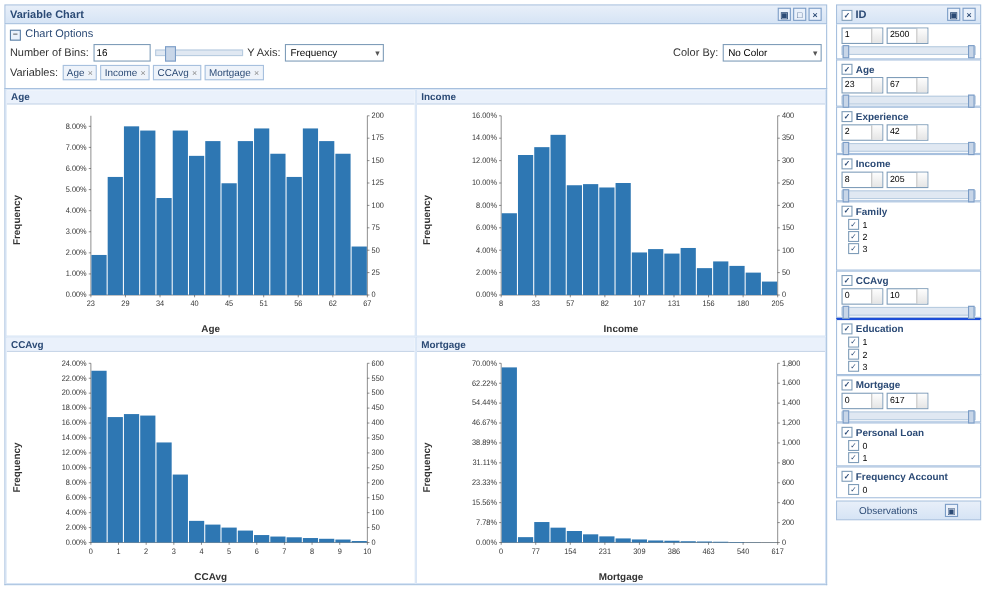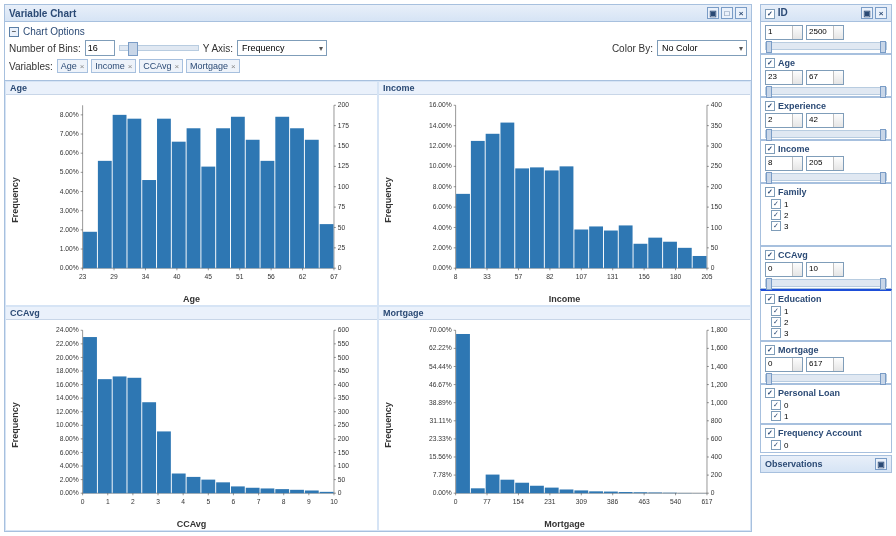--- a/index.html
+++ b/index.html
@@ -6,21 +6,21 @@
 body{width:896px;height:536px;background:#fff;display:flex;overflow:hidden}
 .main{flex:1;display:flex;flex-direction:column;padding:4px}
 .side{width:140px;display:flex;flex-direction:column;padding:4px;overflow:hidden}
 .panel-hd{background:linear-gradient(#e8eff9,#d6e4f5);border:1px solid #a7c0de;font-size:10px;font-weight:bold;color:#2b4a75;padding:2px 4px;display:flex;align-items:flex-end;justify-content:space-between}
 .panel-hd .icons{display:flex;gap:2px}
 .pi{width:12px;height:12px;border:1px solid #7a9cc6;background:#eaf1fb;font-size:8px;display:flex;align-items:center;justify-content:center;color:#2b4a75;cursor:pointer}
 .panel-bd{border:1px solid #a7c0de;border-top:none;padding:4px;font-size:10px}
 .opt-row{display:flex;align-items:center;gap:4px;margin-bottom:3px;flex-wrap:wrap}
 .toggle{width:10px;height:10px;border:1px solid #5b7fa6;background:#eaf1fb;font-size:8px;display:flex;align-items:center;justify-content:center;cursor:pointer}
 .lbl{font-size:10px;color:#333}
-.numbox{width:30px;height:16px;border:1px solid #7f9db9;font-size:9px;padding:1px 2px;background:#fff}
+.numbox{width:52px;height:16px;border:1px solid #7f9db9;font-size:9px;padding:1px 2px;background:#fff}
 .sel{height:16px;border:1px solid #7f9db9;font-size:9px;background:#fff;padding:0 14px 0 4px;position:relative;display:inline-flex;align-items:center}
 .sel::after{content:"▾";position:absolute;right:3px;font-size:8px;color:#555}
 .slider{flex:1;height:6px;background:#e0e8f2;border:1px solid #b8cce0;position:relative;min-width:40px}
 .slider::before{content:"";position:absolute;width:8px;height:12px;background:#c8d6e8;border:1px solid #7a9cc6;top:-4px;left:10%}
 .vartag{display:inline-flex;align-items:center;background:#eef3fa;border:1px solid #a7c0de;font-size:9px;padding:1px 3px;gap:3px;color:#2b4a75}
 .vartag .x{color:#888;font-size:8px;cursor:pointer}
 .charts{flex:1;border:1px solid #a7c0de;border-top:none;display:grid;grid-template-columns:1fr 1fr;grid-template-rows:1fr 1fr}
 .chart-cell{border:1px solid #d6e4f5;display:flex;flex-direction:column;overflow:hidden}
 .chart-title{background:#eaf1fb;color:#2b4a75;font-size:9px;font-weight:bold;padding:1px 4px;border-bottom:1px solid #c8d6e8}
 .chart-body{flex:1;position:relative;padding:4px 20px 18px 44px}
@@ -33,21 +33,21 @@
 .filter-grp{border:1px solid #a7c0de;border-top:none;padding:3px 4px;font-size:9px}
 .filter-grp .hd{display:flex;align-items:center;gap:3px;font-weight:bold;color:#2b4a75;margin-bottom:2px}
 .chk{width:10px;height:10px;border:1px solid #7f9db9;background:#fff;display:inline-flex;align-items:center;justify-content:center;font-size:7px;color:#2b4a75}
 .rng{display:flex;gap:3px;align-items:center;margin-bottom:2px}
 .spin{width:38px;height:15px;border:1px solid #7f9db9;font-size:8px;padding:1px 10px 1px 2px;background:#fff;position:relative;display:inline-block}
 .spin::after{content:"";position:absolute;right:0;top:0;width:9px;height:100%;border-left:1px solid #c0c0c0;background:linear-gradient(#fdfdfd,#e5e5e5)}
 .minis{height:8px;background:#e0e8f2;border:1px solid #b8cce0;position:relative}
 .minis::before,.minis::after{content:"";position:absolute;width:4px;height:10px;background:#c8d6e8;border:1px solid #7a9cc6;top:-2px}
 .minis::before{left:0}.minis::after{right:0}
 .chk-ln{display:flex;align-items:center;gap:3px;margin:1px 0 1px 6px;font-size:8px}
-.obs-hd{background:linear-gradient(#e8eff9,#d6e4f5);border:1px solid #a7c0de;font-size:9px;font-weight:bold;color:#2b4a75;padding:2px 4px;margin-top:2px;display:flex;justify-content:space-between;align-items:center}
+.obs-hd{background:linear-gradient(#e8eff9,#d6e4f5);border:1px solid #a7c0de;font-size:9px;font-weight:normal;color:#2b4a75;padding:2px 20px;margin-top:2px;display:flex;justify-content:space-between;align-items:center}
 </style>
 </head>
 <body>
 
 <div class="main">
   <div class="panel-hd">
     <span>Variable Chart</span>
     <div class="icons">
       <span class="pi">▣</span>
       <span class="pi">□</span>

